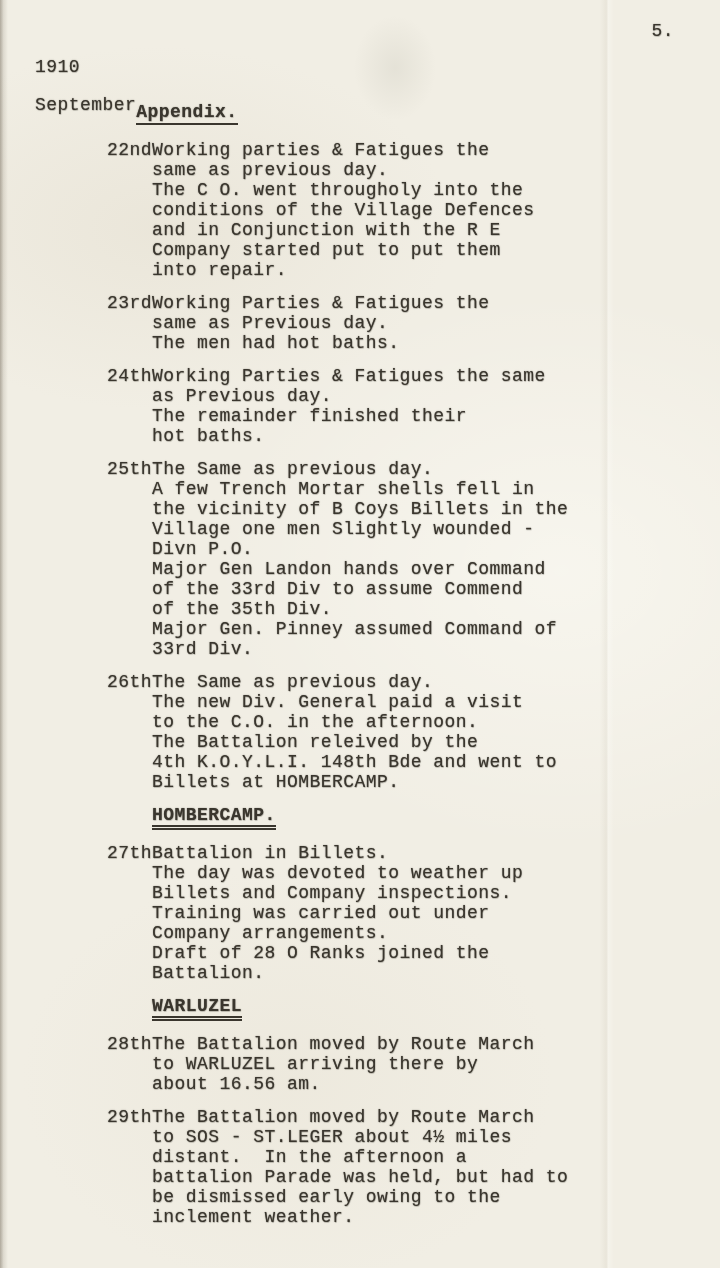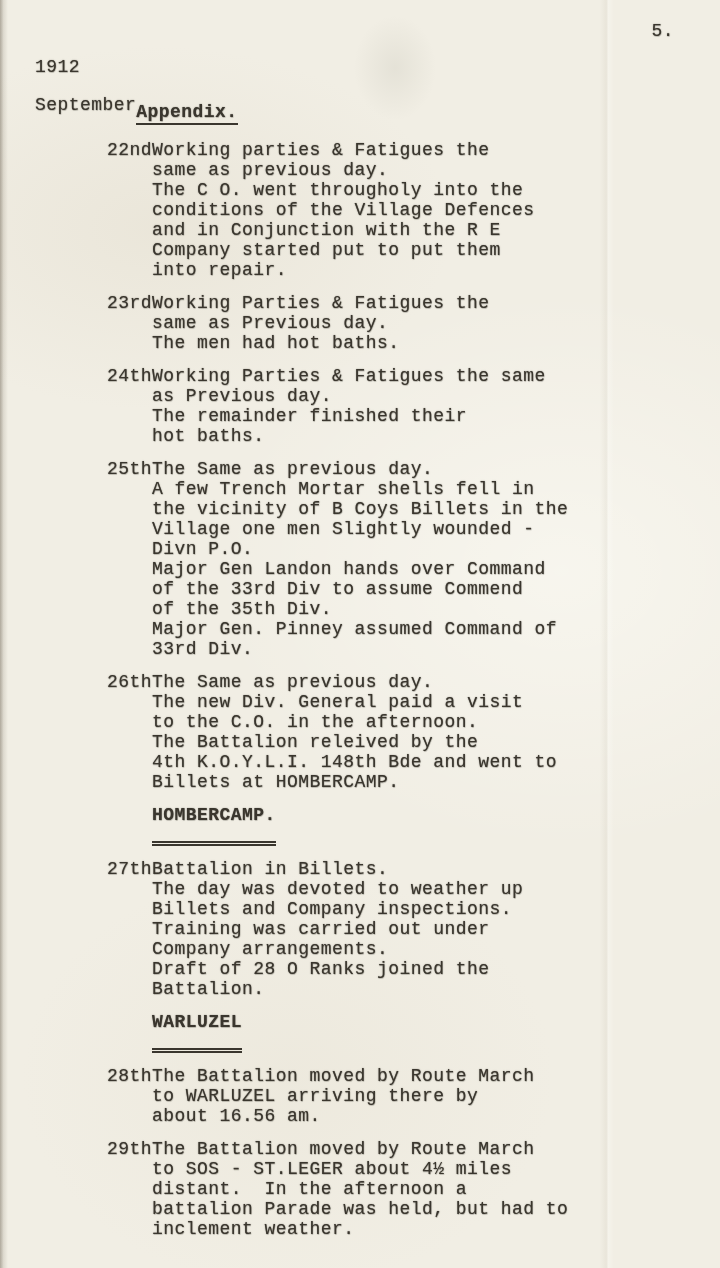--- a/index.html
+++ b/index.html
@@ -70,33 +70,33 @@
   }
   .entry-text { flex: 1; }
   .line { white-space: pre; }
   .heading-row {
     margin: 0 0 13px 117px;
   }
   .loc-heading {
     display: inline-block;
     font-weight: bold;
     border-bottom: 5px double var(--ink);
-    padding-bottom: 16px;
+    padding-bottom: 0;
   }
 </style>
 </head>
 <body>
 
 <div class="left-edge-shadow"></div>
 <div class="paper-crease"></div>
 <div class="bleed-mark"></div>
 
 <div>
   <div class="page-number">5.</div>
-  <div class="year-label">1912</div>
+  <div class="year-label">1910</div>
   <div class="month-row">
     <div>September</div>
     <div class="appendix-label">Appendix.</div>
   </div>
   <div class="entries-list">
   <div class="entry">
     <div class="entry-date">22nd</div>
     <div class="entry-text">
           <div class="line">Working parties &amp; Fatigues the</div>
           <div class="line">same as previous day.</div>
@@ -186,17 +186,18 @@
   </div>
 
 
   <div class="entry">
     <div class="entry-date">29th</div>
     <div class="entry-text">
           <div class="line">The Battalion moved by Route March</div>
           <div class="line">to SOS - ST.LEGER about 4½ miles</div>
           <div class="line">distant.  In the afternoon a</div>
           <div class="line">battalion Parade was held, but had to</div>
+          <div class="line">be dismissed early owing to the</div>
           <div class="line">inclement weather.</div>
         </div>
   </div>
 </div>
 </div>
 
 </body></html>

